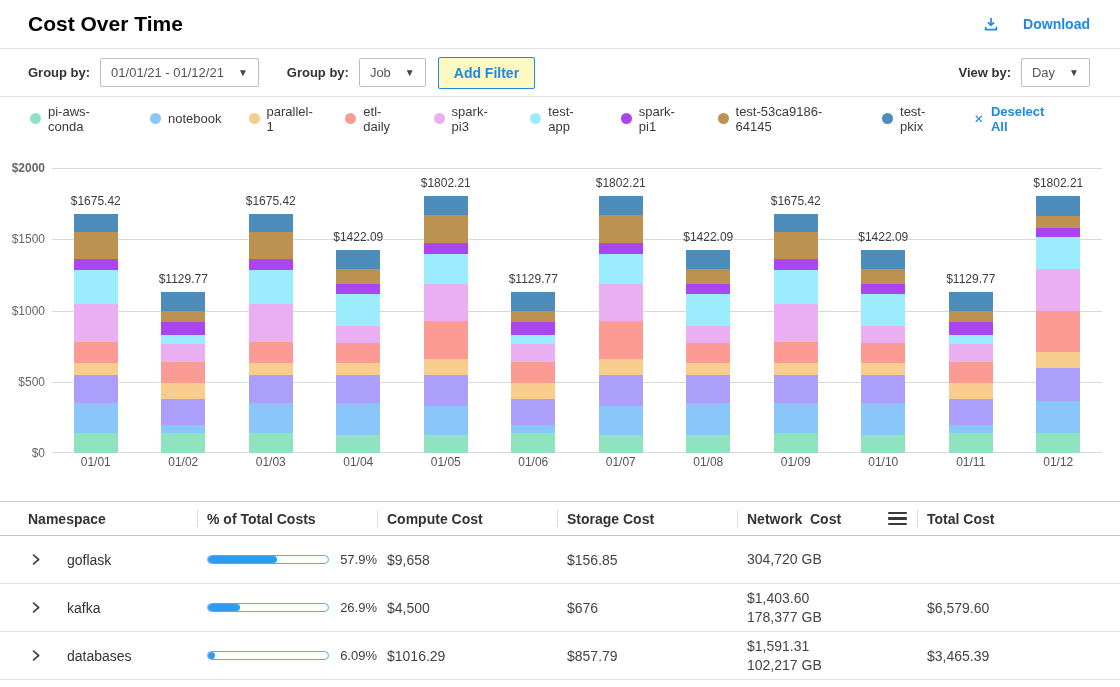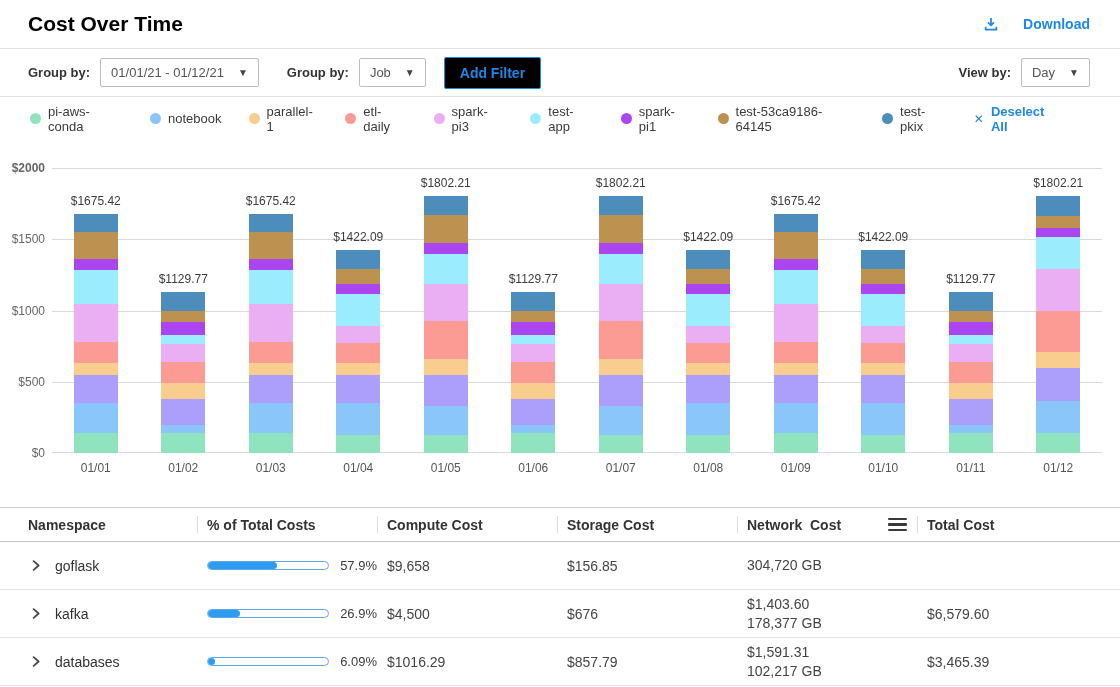--- a/index.html
+++ b/index.html
@@ -14,21 +14,21 @@
     font-weight:bold; cursor:pointer; }
 
   
   .filterbar { height:48px; display:flex; align-items:center; padding:0 30px 0 28px;
     border-bottom:1px solid #e0e0e0; }
   .flabel { font-size:13px; font-weight:bold; color:#333; margin-right:10px; }
   .selectbox { display:flex; align-items:center; gap:14px; border:1px solid #bdbdbd;
     border-radius:2px; background:#fff; padding:6px 10px; font-size:13px; color:#555; cursor:pointer; }
   .caret { font-size:10px; color:#444; line-height:1; }
   .group-by { margin-left:28px; }
-  .add-filter { margin-left:18px; border:1px solid #1e88e5; border-radius:2px; background:#000000;
+  .add-filter { margin-left:12px; border:1px solid #1e88e5; border-radius:2px; background:#fef9c3;
     color:#1e88e5; font-size:14px; font-weight:bold; padding:7px 15px; cursor:pointer;
     font-family:inherit; }
   .viewby { margin-left:auto; display:flex; align-items:center; }
 
   
   .legendbar { height:43px; display:flex; align-items:center; gap:27px; padding:0 58px 0 30px; }
   .legend-item { display:flex; align-items:center; gap:7px; font-size:13px; color:#3a3a3a; cursor:pointer; }
   .dot { width:11px; height:11px; border-radius:50%; flex:0 0 auto; }
   .deselect { margin-left:auto; display:flex; align-items:center; gap:7px; color:#1e88e5;
     font-size:13px; font-weight:bold; cursor:pointer; }
@@ -39,41 +39,41 @@
   .chart { display:flex; }
   .y-gutter { width:52px; position:relative; height:285px; flex:0 0 auto; }
   .y-tick { position:absolute; right:7px; font-size:12px; color:#666; transform:translateY(-50%); }
   .plot { position:relative; flex:1; height:285px; }
   .gridline { position:absolute; left:0; right:0; height:1px; background:#d9d9d9; }
   .bars-row { position:absolute; inset:0; display:flex; justify-content:space-around; align-items:flex-end; }
   .bar-slot { display:flex; flex-direction:column; align-items:center; justify-content:flex-end; width:44px; }
   .bar-total { font-size:12px; color:#3c3c3c; white-space:nowrap; margin-bottom:6px; }
   .bar-stack { width:44px; display:flex; flex-direction:column; }
   .bar-seg { width:100%; }
-  .x-axis { display:flex; margin-top:8px; }
+  .x-axis { display:flex; margin-top:2px; }
   .x-gutter { width:52px; flex:0 0 auto; }
   .x-labels { flex:1; display:flex; justify-content:space-around; }
   .x-label { width:44px; text-align:center; font-size:12px; color:#555; white-space:nowrap; }
 
   
   .table { margin-top:32px; border-top:1px solid #cfcfcf; }
   .trow { display:grid; grid-template-columns:179px 180px 180px 180px 180px 1fr;
     padding:0 0 0 18px; align-items:center; }
   .thead { height:34px; border-bottom:1px solid #c4c4c4; }
   .th { position:relative; height:100%; display:flex; align-items:center; font-size:14px;
     font-weight:bold; color:#333; padding-left:10px; }
   .th:first-child { padding-left:10px; }
   .th:not(:first-child)::before { content:""; position:absolute; left:0; top:8px; bottom:8px;
     width:1px; background:#ddd; }
   .th-label { white-space:pre; }
   .burger { margin-left:auto; margin-right:10px; display:flex; flex-direction:column; gap:3px; cursor:pointer; }
   .burger span { display:block; width:19px; height:2.5px; background:#3a3a3a; border-radius:1px; }
   .tbody-row { height:48px; border-bottom:1px solid #e3e3e3; font-size:14px; color:#444; }
   .td { padding-left:10px; }
-  .ns-cell { display:flex; align-items:center; gap:12px; color:#333; }
+  .ns-cell { display:flex; align-items:center; gap:24px; color:#333; }
   .chev { display:flex; cursor:pointer; }
   .pct-cell { display:flex; align-items:center; }
   .pill { width:122px; height:9px; border:1px solid #5aa9f0; border-radius:6px; overflow:hidden; background:#fff; }
   .pill-fill { height:100%; background:#2d9cf0; border-radius:6px; }
   .pct-txt { width:48px; text-align:right; font-size:13px; color:#3c3c3c; }
   .net-cell { line-height:19px; font-size:14px; }
   .net-gb { color:#444; }
 </style>
 </head>
 <body>

